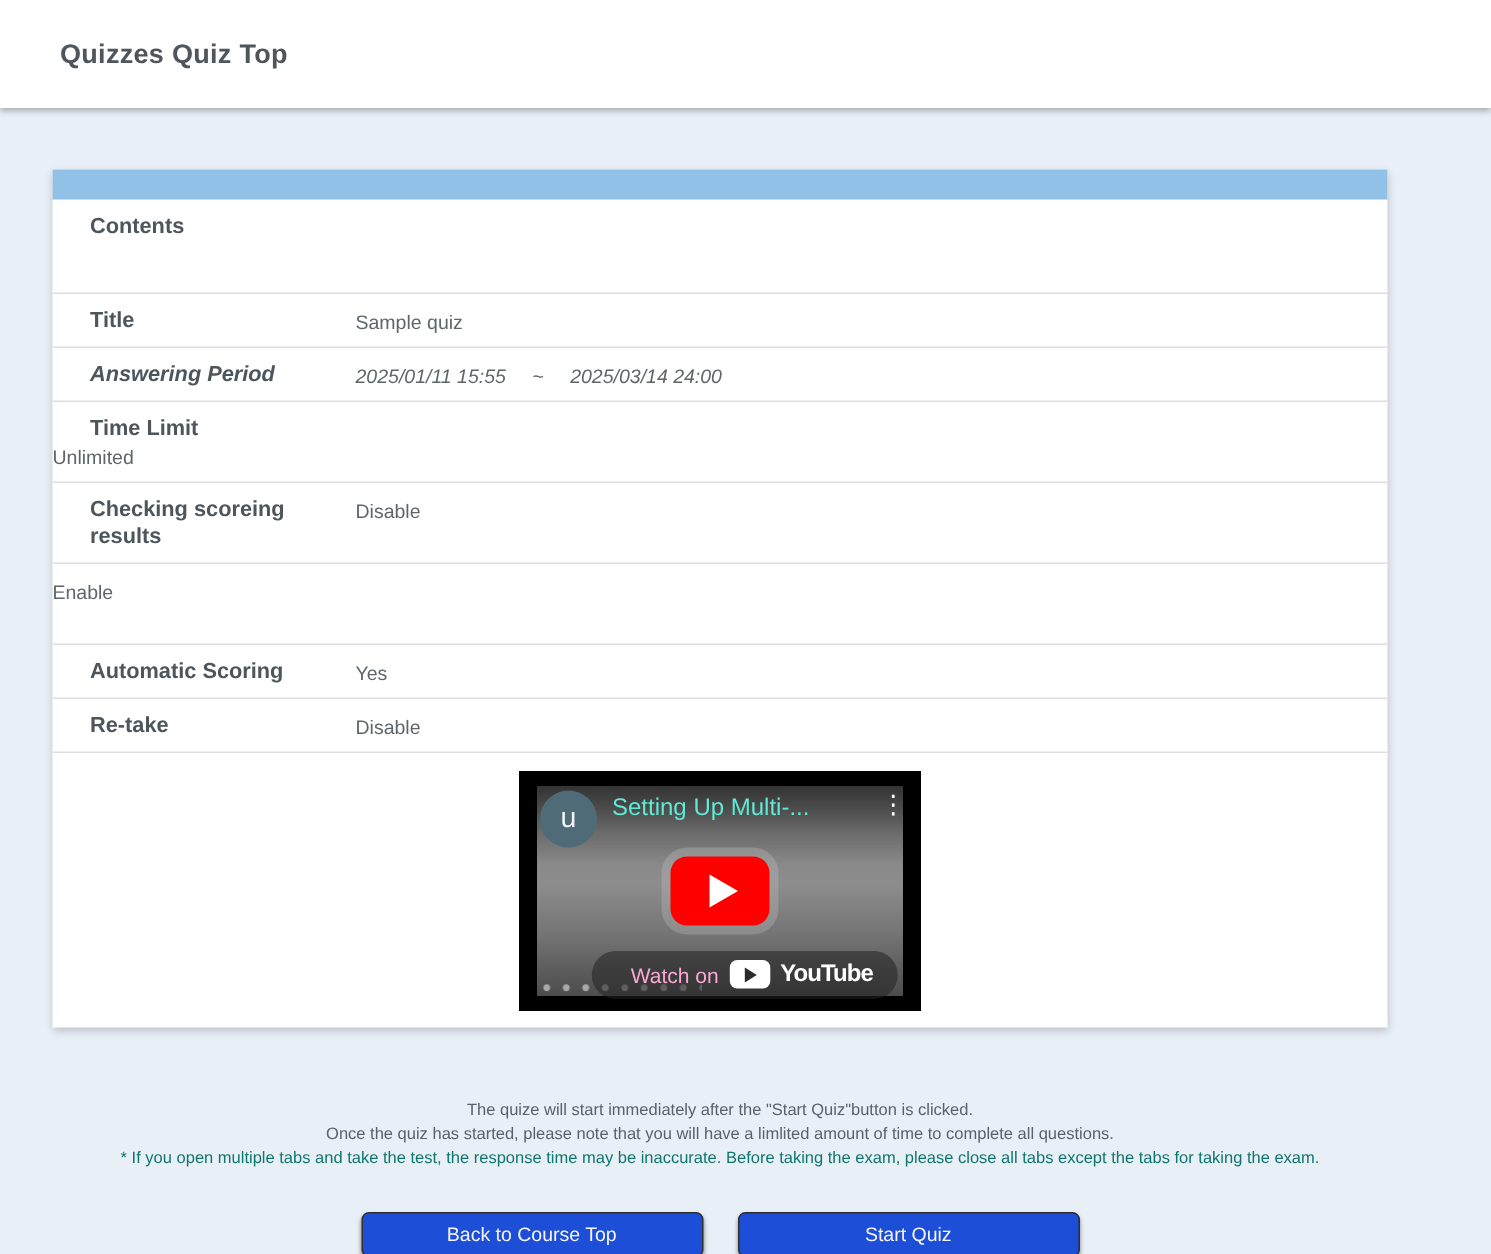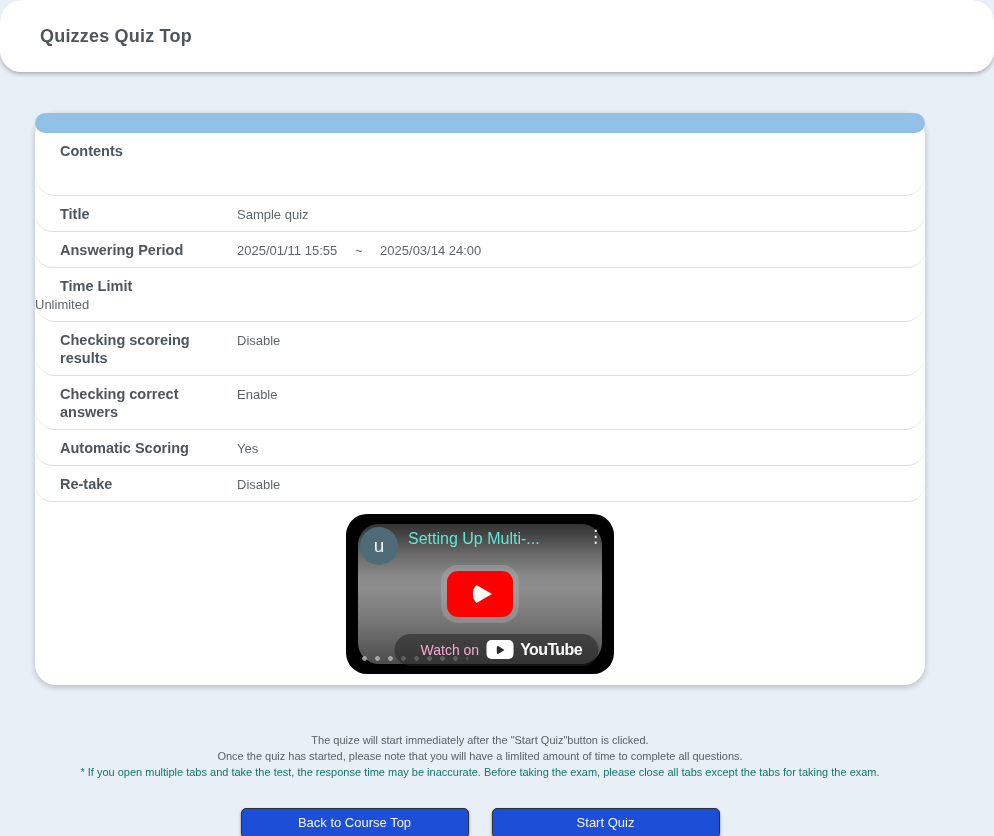--- a/index.html
+++ b/index.html
@@ -1,15 +1,15 @@
 <!DOCTYPE html>
 <html><head>
 <meta charset="utf-8">
 <style>
-  * { margin: 0; padding: 0; box-sizing: border-box; border-radius: 21px; }
+  * { margin: 0; padding: 0; box-sizing: border-box; }
   html, body { width: 994px; height: 836px; }
   body {
     font-family: "Liberation Sans", "DejaVu Sans", sans-serif;
     background: #e9eff6;
     color: #4a5258;
     overflow: hidden;
   }
 
   
   .app-header {
@@ -60,21 +60,21 @@
   .cell-value {
     flex: 1;
     font-size: 13px;
     color: #5f666b;
     line-height: 17px;
     padding-top: 1px;
     padding-right: 20px;
   }
   .row-title        { min-height: 35px; }
   .row-contents     { min-height: 63px; }
-  .row-period       { min-height: 35px; }
+  .row-period       { min-height: 35px; font-style: italic; }
   .row-timelimit    { min-height: 36px; flex-direction: column; }
   .row-scoring      { min-height: 54px; }
   .row-correct      { min-height: 54px; }
   .row-auto         { min-height: 36px; }
   .row-retake       { min-height: 35px; }
   .period-sep { display: inline-block; margin: 0 14px; }
 
   
   .row-video {
     border-bottom: none;
@@ -271,21 +271,20 @@
       <div class="cell-label">Time Limit</div>
       <div class="cell-value">Unlimited</div>
     </div>
 
     <div class="row row-scoring">
       <div class="cell-label">Checking scoreing results</div>
       <div class="cell-value">Disable</div>
     </div>
 
     <div class="row row-correct">
-      <div class="cell-label">Checking correct answers</div>
       <div class="cell-value">Enable</div>
     </div>
 
     <div class="row row-auto">
       <div class="cell-label">Automatic Scoring</div>
       <div class="cell-value">Yes</div>
     </div>
 
     <div class="row row-retake">
       <div class="cell-label">Re-take</div>

